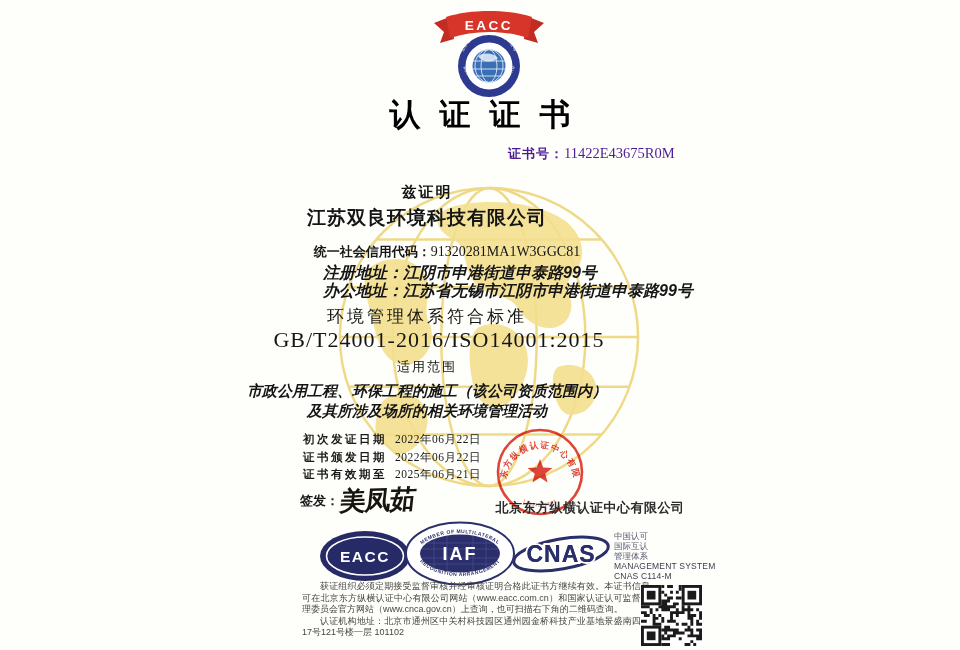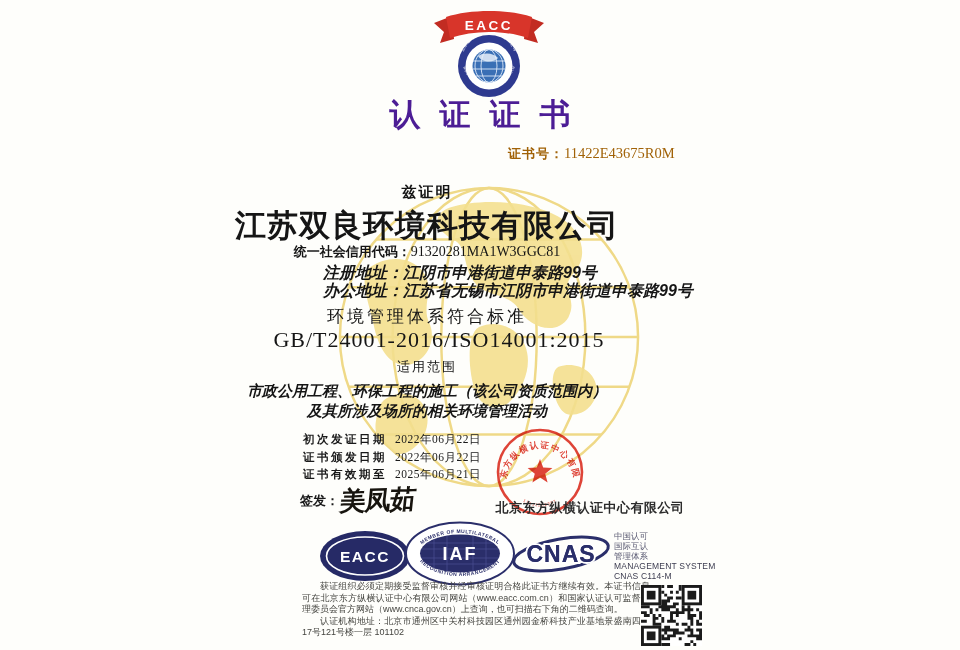--- a/index.html
+++ b/index.html
@@ -7,31 +7,31 @@
   .page{position:relative;width:960px;height:650px;background:#fefefb;overflow:hidden;}
 
   
   .watermark{position:absolute;left:330px;top:178px;width:318px;height:318px;opacity:.8;pointer-events:none;}
 
   
   .top-logo{position:absolute;left:432px;top:11px;width:114px;height:88px;}
 
   
   .title{position:absolute;left:0;top:94px;width:960px;text-align:center;
-         font-size:31px;font-weight:bold;color:#4c1d95;letter-spacing:19px;text-indent:19px;}
-
-  
-  .cert-no{position:absolute;left:508px;top:145px;font-size:13px;color:#a16207;white-space:nowrap;}
+         font-size:31px;font-weight:bold;color:#000000;letter-spacing:19px;text-indent:19px;}
+
+  
+  .cert-no{position:absolute;left:508px;top:145px;font-size:13px;color:#4c1d95;white-space:nowrap;}
   .cert-no .lbl{font-weight:bold;letter-spacing:1px;}
   .cert-no .val{font-family:"Liberation Serif","DejaVu Serif",serif;font-size:14.5px;}
 
   .center-line{position:absolute;left:0;width:854px;text-align:center;color:#151515;}
   .certify{top:183px;font-size:15px;font-weight:bold;letter-spacing:2px;}
-  .company{top:205px;font-size:31px;font-weight:bold;letter-spacing:1px;}
-  .credit{top:243px;font-size:13px;}
+  .company{top:205px;font-size:19px;font-weight:bold;letter-spacing:1px;}
+  .credit{top:243px;font-size:13px;padding-left:20px;}
   .credit .lbl{font-weight:bold;}
   .credit .val{font-family:"Liberation Serif","DejaVu Serif",serif;font-size:14px;}
 
   .addresses{position:absolute;left:323px;top:264px;font-size:16px;font-weight:bold;line-height:18px;color:#151515;font-style:italic;}
 
   .std-heading{top:305px;font-size:17px;font-weight:normal;letter-spacing:3px;}
   .std-code{top:327px;font-size:22px;font-family:"Liberation Serif","DejaVu Serif",serif;letter-spacing:1px;margin-left:12px;}
   .scope-heading{top:358px;font-size:13px;font-weight:normal;letter-spacing:2px;}
   .scope{top:381px;font-size:15px;font-weight:bold;line-height:19.5px;font-style:italic;}
 

